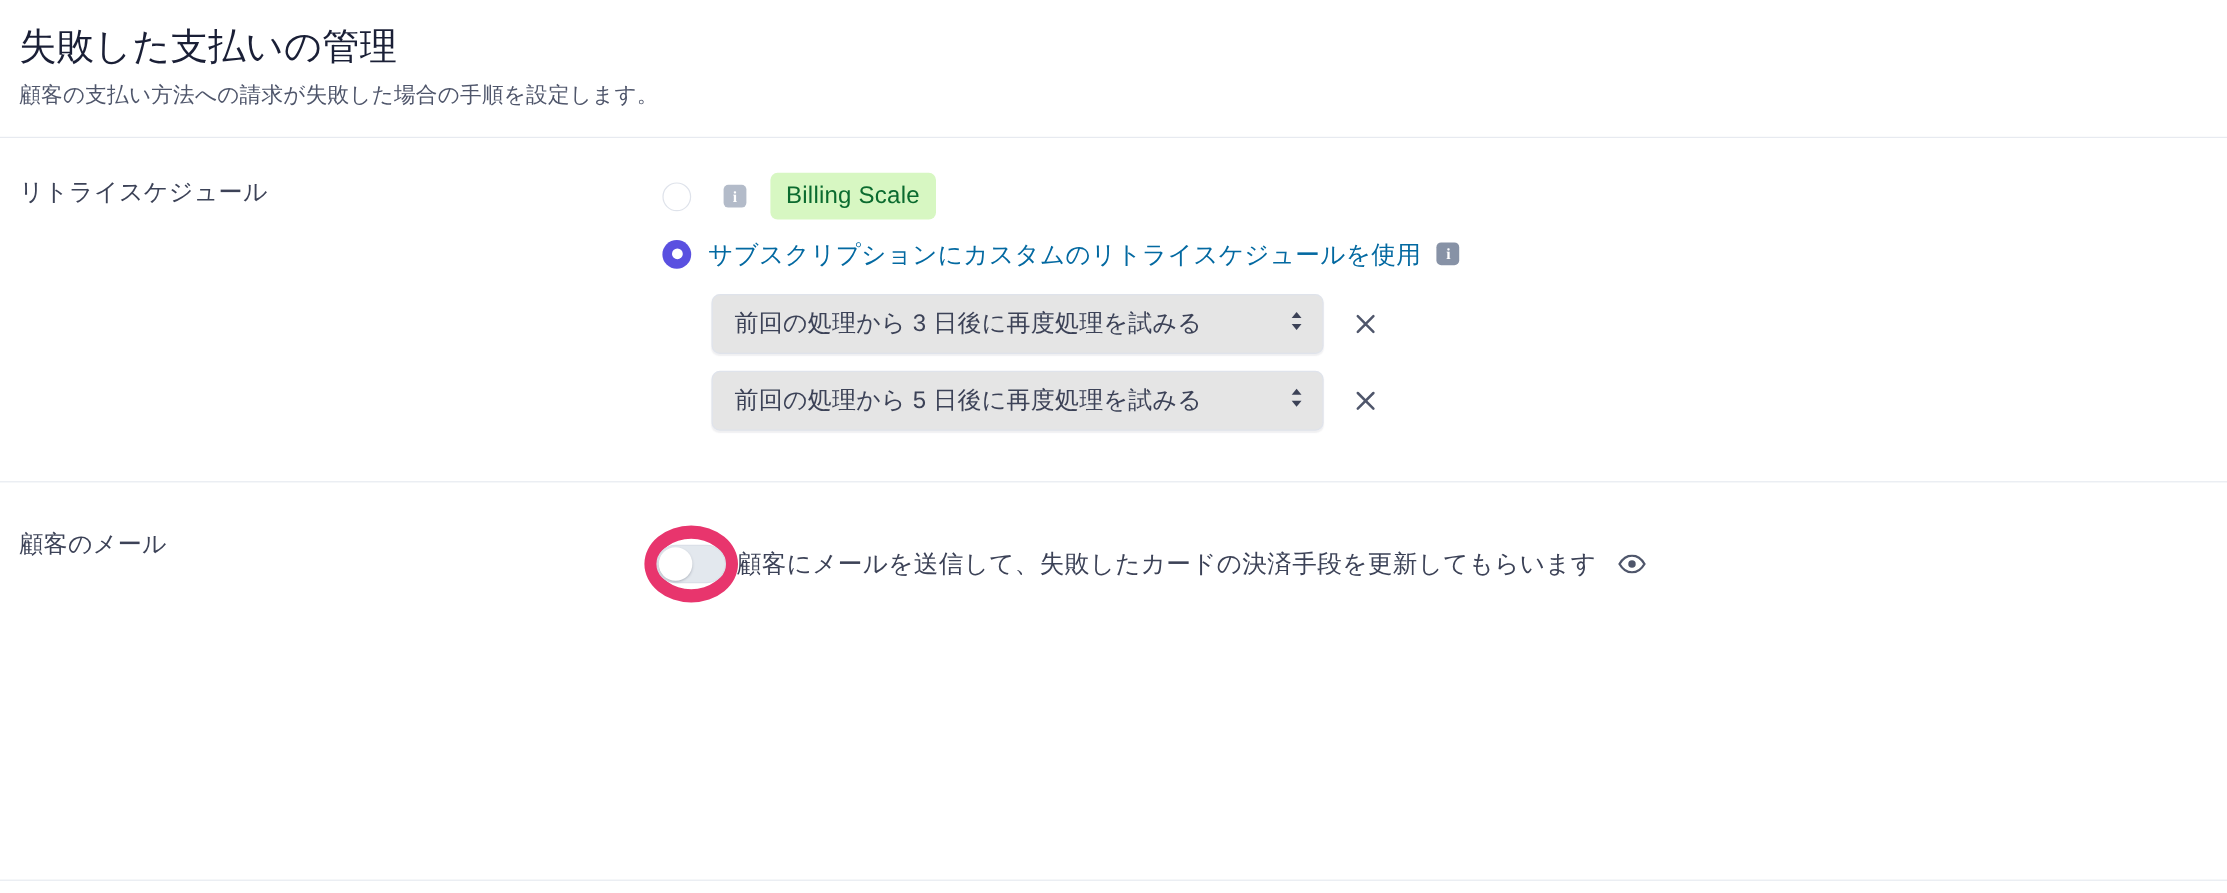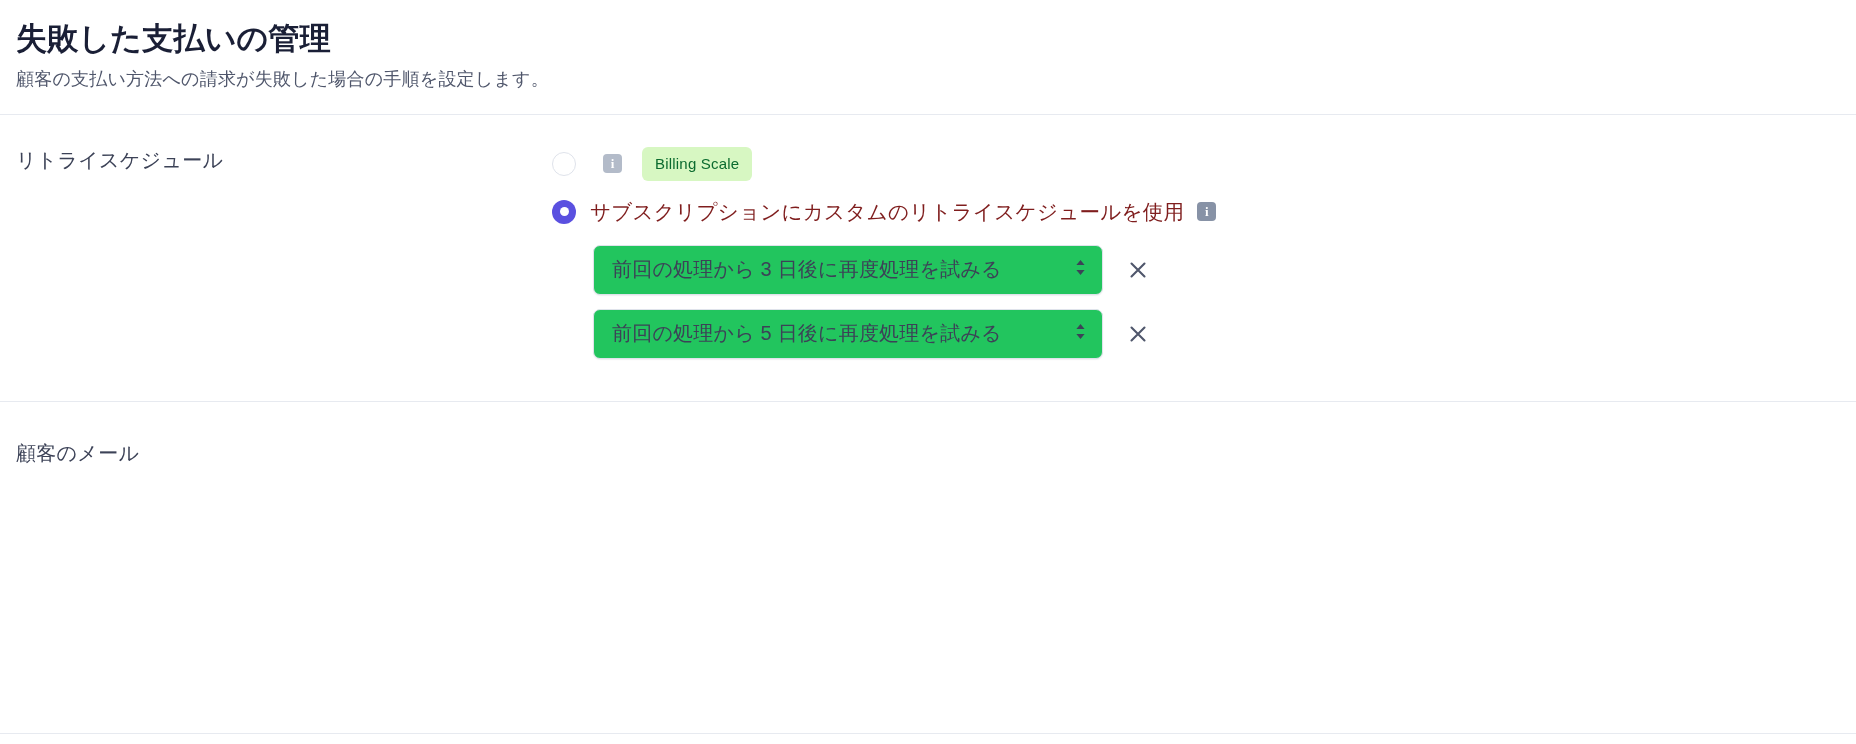--- a/index.html
+++ b/index.html
@@ -22,21 +22,21 @@
     height: 744px;
     box-sizing: border-box;
   }
 
   
   .header {
     padding: 18px 0 0 16px;
   }
   .page-title {
     font-size: 31px;
-    font-weight: bold;
+    font-weight: normal;
     line-height: 1.35;
     color: #1a1f36;
     letter-spacing: 0.2px;
     margin: 0;
   }
   .page-subtitle {
     font-size: 18px;
     line-height: 1.5;
     color: #4f566b;
     margin: 6px 0 0 0;
@@ -98,21 +98,21 @@
     top: 50%;
     width: 9px;
     height: 9px;
     margin: -4.5px 0 0 -4.5px;
     border-radius: 50%;
     background: #ffffff;
   }
   .radio-text {
     font-size: 20.5px;
     letter-spacing: 0.3px;
-    color: #7f1d1d;
+    color: #0369a1;
     white-space: nowrap;
   }
   .radio-text.disabled { color: #a3acc0; }
 
   .info-icon {
     display: inline-block;
     width: 19px;
     height: 19px;
     border-radius: 4px;
     background: #8792a6;
@@ -126,21 +126,21 @@
     vertical-align: 2px;
     flex: 0 0 19px;
   }
   .info-icon.light { background: #b3bbc9; }
 
   .badge {
     display: inline-block;
     margin-left: 20px;
     background: #d7f7c2;
     color: #0b6b2f;
-    font-size: 15px;
+    font-size: 20px;
     line-height: 1;
     padding: 9px 13px 10px;
     border-radius: 6px;
     letter-spacing: 0.2px;
     white-space: nowrap;
   }
 
   
   .select-list { margin-top: 14px; }
   .select-row {
@@ -148,21 +148,21 @@
     align-items: center;
     margin-bottom: 14px;
     padding-left: 41px;
   }
   .select {
     width: 510px;
     box-sizing: border-box;
     height: 50px;
     border: 1px solid #dfe3eb;
     border-radius: 7px;
-    background: #22c55e;
+    background: #e5e5e5;
     box-shadow: 0 1px 1px rgba(60,66,87,0.08);
     display: flex;
     align-items: center;
     justify-content: space-between;
     padding: 0 15px 0 18px;
   }
   .select-text {
     font-size: 20px;
     color: #3c4257;
     letter-spacing: 0.2px;
@@ -313,17 +313,32 @@
         </div>
 
       </div>
     </div>
   </div>
 
   <div class="divider" style="margin-top:28px;"></div>
 
   <div class="toggle-row" style="margin-top:36px;">
     <div class="row-label">顧客のメール</div>
+    <div class="toggle-body">
+      <div class="toggle-wrap">
+        <span class="highlight-ring"></span>
+        <span class="switch">
+          <span class="knob"></span>
+        </span>
+      </div>
+      <span class="toggle-label">顧客にメールを送信して、失敗したカードの決済手段を更新してもらいます</span>
+      <span class="eye-icon">
+        <svg width="24" height="16" viewBox="0 0 24 16" aria-hidden="true">
+          <path d="M1.6 8 C4.6 2.8 8.2 1 12 1 C15.8 1 19.4 2.8 22.4 8 C19.4 13.2 15.8 15 12 15 C8.2 15 4.6 13.2 1.6 8 Z" fill="none" stroke="#4f566b" stroke-width="1.9"></path>
+          <circle cx="12" cy="8" r="3.1" fill="#4f566b"></circle>
+        </svg>
+      </span>
+    </div>
   </div>
 
   <div class="divider" style="position:absolute; left:0; top:733px;"></div>
 
 </div>
 
 </body></html>

